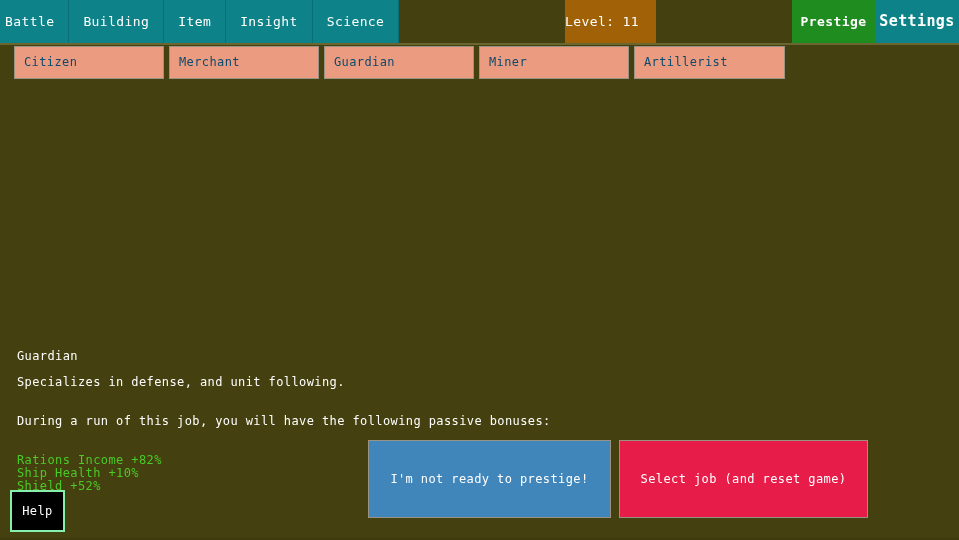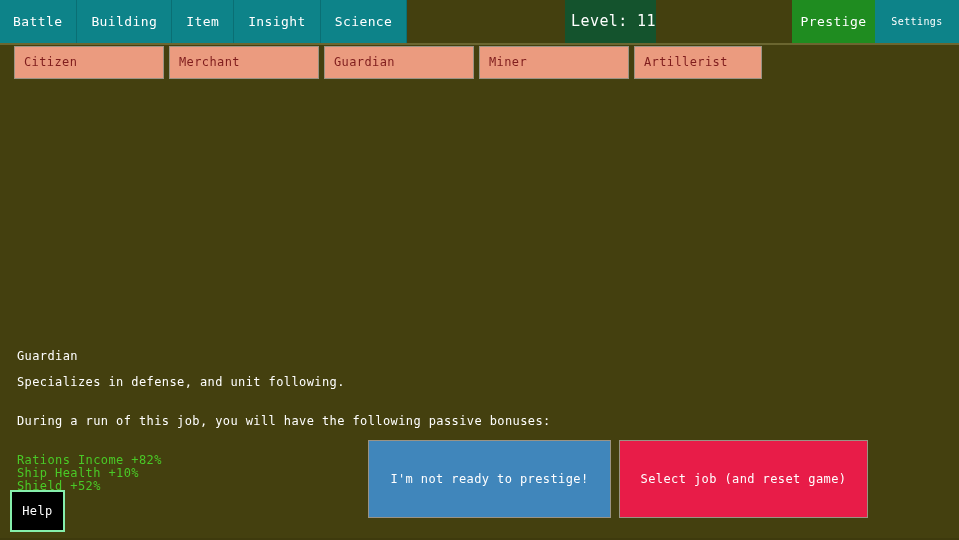--- a/index.html
+++ b/index.html
@@ -38,55 +38,56 @@
     background: #0d8389;
     color: #ffffff;
     font-size: 13px;
     line-height: 43px;
     padding: 0 14px;
     border-right: 1px solid #0a6f74;
     white-space: nowrap;
     box-sizing: border-box;
     letter-spacing: 0.4px;
   }
-  .nav-tab:first-child { padding-left: 13px; text-align: right; }
+  .nav-tab:first-child { padding-left: 5px; text-align: right; }
 
   .level-badge {
     position: absolute;
     top: 0;
     left: 565px;
     width: 91px;
     height: 43px;
-    background: #14532d;
-    color: #ffffff;
-    font-size: 15px;
-    line-height: 43px;
-    text-align: right;
+    background: #a16207;
+    color: #ffffff;
+    font-size: 13px;
+    line-height: 43px;
+    text-align: left;
     letter-spacing: 0.4px;
   }
   .nav-right {
     position: absolute;
     top: 0;
     right: 0;
     display: flex;
     height: 43px;
+    font-weight: bold;
   }
   .nav-prestige {
     background: #1f8c20;
     color: #ffffff;
     font-size: 13px;
     line-height: 43px;
     width: 83px;
     text-align: center;
     letter-spacing: 0.4px;
   }
   .nav-settings {
     background: #0d8389;
     color: #ffffff;
-    font-size: 10px;
+    font-size: 15px;
     line-height: 43px;
     width: 84px;
     text-align: center;
     letter-spacing: 0.4px;
   }
   .nav-underline {
     position: absolute;
     top: 43px;
     left: 0;
     width: 959px;
@@ -102,21 +103,21 @@
     width: 959px;
     height: 35px;
   }
   .job-tab {
     position: absolute;
     top: 0;
     height: 33px;
     background: #eb9b7f;
     border: 1px solid #9a9384;
     box-sizing: border-box;
-    color: #7f1d1d;
+    color: #0c4a6e;
     font-size: 12px;
     line-height: 31px;
     padding-left: 9px;
     white-space: nowrap;
     letter-spacing: 0.4px;
   }
 
   
   .desc {
     position: absolute;
@@ -214,21 +215,21 @@
       <div class="nav-settings">Settings</div>
     </div>
   </div>
   <div class="nav-underline"></div>
 
   <div class="jobrow">
     <div class="job-tab" style="left:14px;  width:150px;">Citizen</div>
     <div class="job-tab" style="left:169px; width:150px;">Merchant</div>
     <div class="job-tab" style="left:324px; width:150px;">Guardian</div>
     <div class="job-tab" style="left:479px; width:150px;">Miner</div>
-    <div class="job-tab" style="left:634px; width:128px;">Artillerist</div>
+    <div class="job-tab" style="left:634px; width:151px;">Artillerist</div>
   </div>
 
   <div class="desc">
     <div class="desc-line">Guardian</div>
     <div class="desc-gap"></div>
     <div class="desc-line">Specializes in defense, and unit following.</div>
     <div class="desc-gap"></div>
     <div class="desc-gap"></div>
     <div class="desc-line">During a run of this job, you will have the following passive bonuses:</div>
     <div class="desc-gap"></div>

